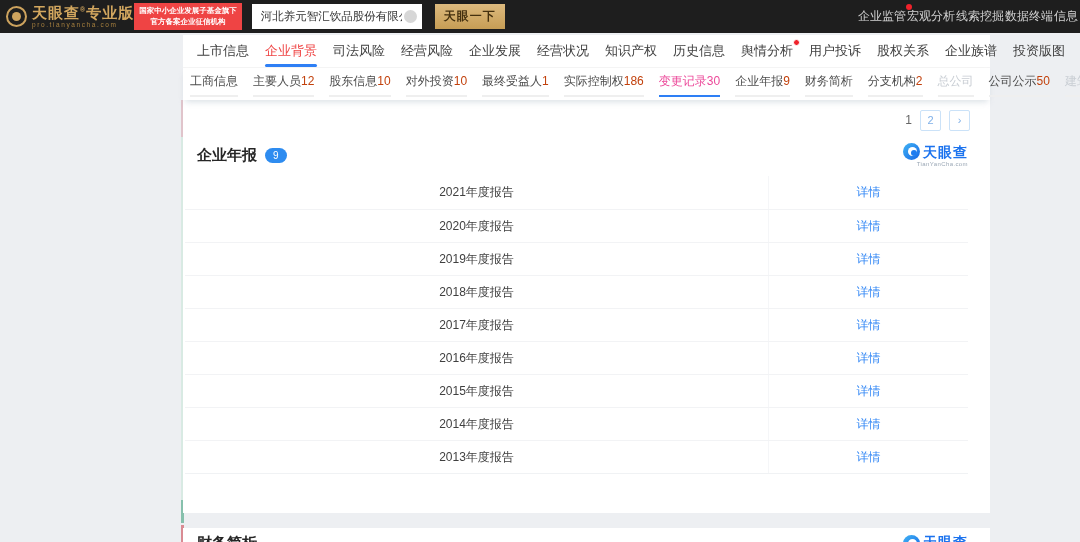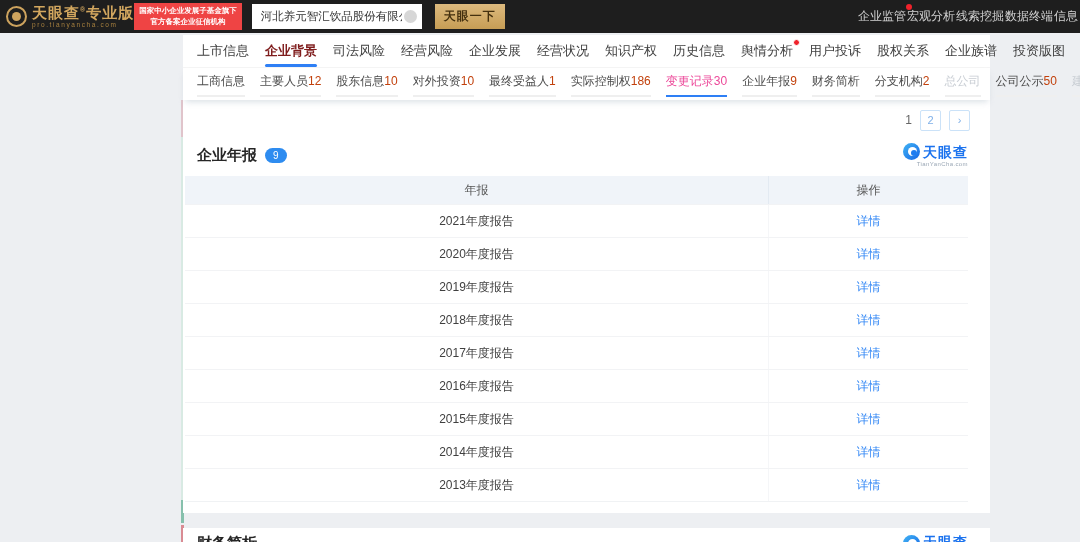--- a/index.html
+++ b/index.html
@@ -32,26 +32,26 @@
   
   .rail { position:absolute; width:3px; left:181px; }
   .rail-pink   { top:67px;  height:37px;  background:#e0c4cb; }
   .rail-teal-l { top:104px; height:363px; background:#d8eae3; }
   .rail-teal-d { top:467px; height:23px;  background:#86c0ac; }
   .rail-red    { top:492px; height:17px;  background:#d98b93; }
 
   
   .tabs-row { height:33px; display:flex; align-items:stretch; padding:0 14px; gap:16px; border-bottom:1px solid #f5f5f5; }
   .tab { display:flex; align-items:center; font-size:13px; color:#404040; position:relative; cursor:pointer; white-space:nowrap; }
-  .tab.active { color:#7f1d1d;font-weight:bold; }
+  .tab.active { color:#ef4444; }
   .tab.active::after { content:""; position:absolute; left:0; right:0; bottom:0; height:3px; border-radius:2px; background:#2e7ff5; }
   .tab .dot { position:absolute; top:4px; right:-7px; width:7px; height:7px; border-radius:50%; background:#f0222b; border:1px solid #fff; }
 
   
-  .subnav-row { height:32px; display:flex; align-items:flex-start; padding:5px 14px 0; gap:15px; box-shadow:0 4px 6px -2px rgba(175,188,200,.45); position:relative; z-index:2; background:#fff; }
+  .subnav-row { height:32px; display:flex; align-items:flex-start; padding:5px 7px 0; gap:15px; box-shadow:0 4px 6px -2px rgba(175,188,200,.45); position:relative; z-index:2; background:#fff; }
   .subnav-item { font-size:12px; color:#4d4d4d; padding-bottom:5px; border-bottom:2px solid #efefef; cursor:pointer; white-space:nowrap; }
   .subnav-item .cnt { color:#c2410c; }
   .subnav-item.active, .subnav-item.active .cnt { color:#ec4899; }
   .subnav-item.active { border-bottom-color:#2e7ff5; }
   .subnav-item.disabled, .subnav-item.disabled .cnt { color:#c9ced4; cursor:default; }
 
   
   .pagination-row { height:40px; display:flex; align-items:center; justify-content:flex-end; gap:8px; padding-right:20px; }
   .page-num { font-size:12px; color:#666; }
   .page-box { width:21px; height:21px; border:1px solid #cbe2f8; border-radius:2px; color:#7fb0e8; font-size:11px; display:flex; align-items:center; justify-content:center; background:#fff; cursor:pointer; }
@@ -170,24 +170,20 @@
       <div class="wm">
         <div class="wm-top">
           <span class="wm-eye"></span>
           <span class="wm-brand">天眼查</span>
         </div>
         <span class="wm-domain">TianYanCha.com</span>
       </div>
     </div>
 
     <div class="report-table">
-      <div class="t-head">
-        <div class="c1">年报</div>
-        <div class="c2">操作</div>
-      </div>
       <div class="t-row">
         <div class="c1">2021年度报告</div>
         <div class="c2">
             <a class="detail-link">详情</a>
           </div>
       </div>
       <div class="t-row">
         <div class="c1">2020年度报告</div>
         <div class="c2">
             <a class="detail-link">详情</a>

